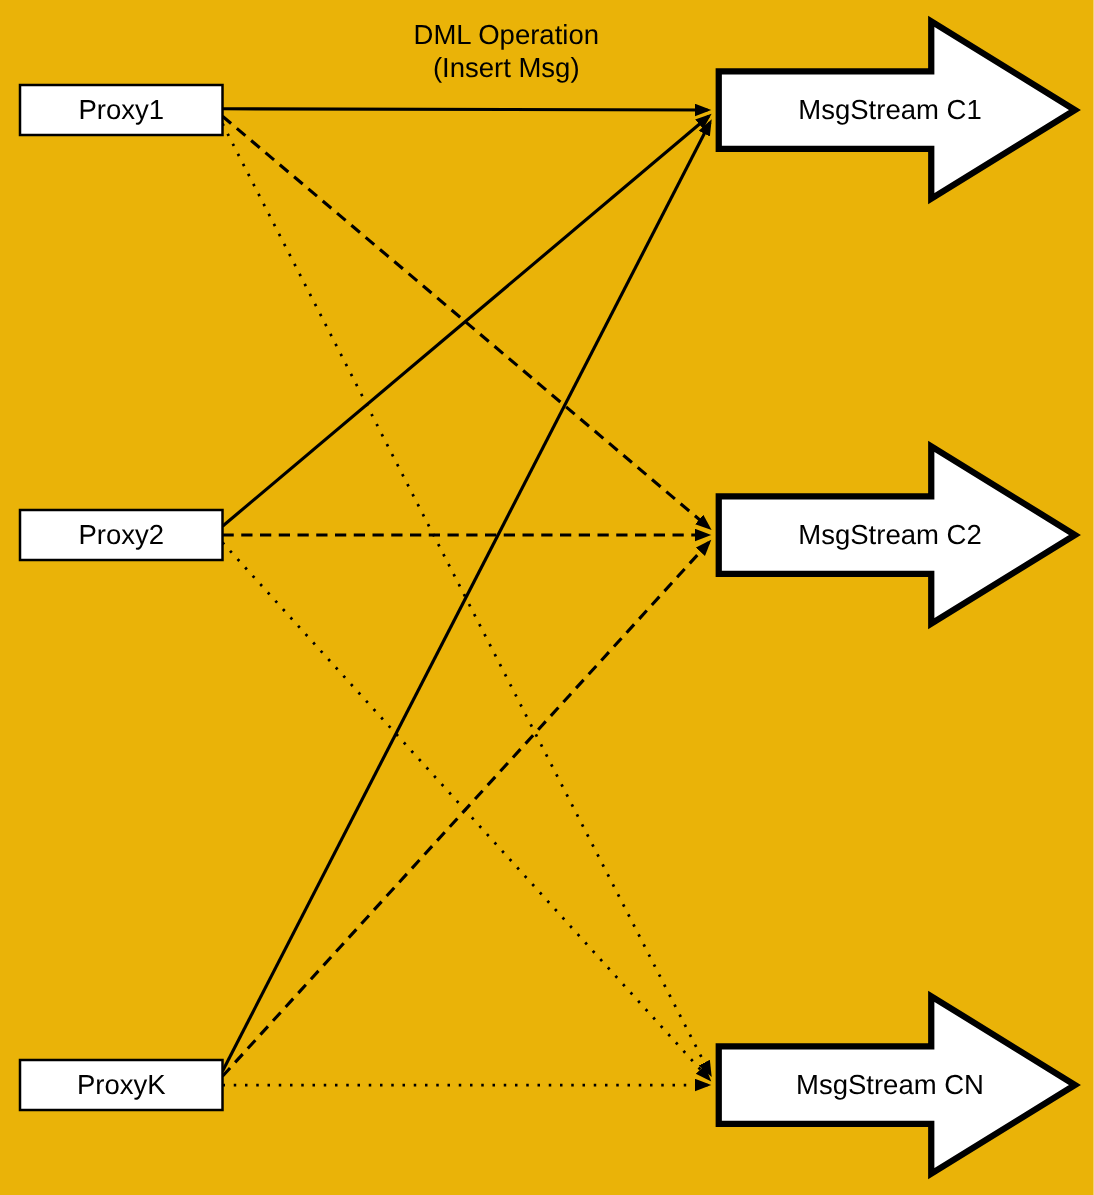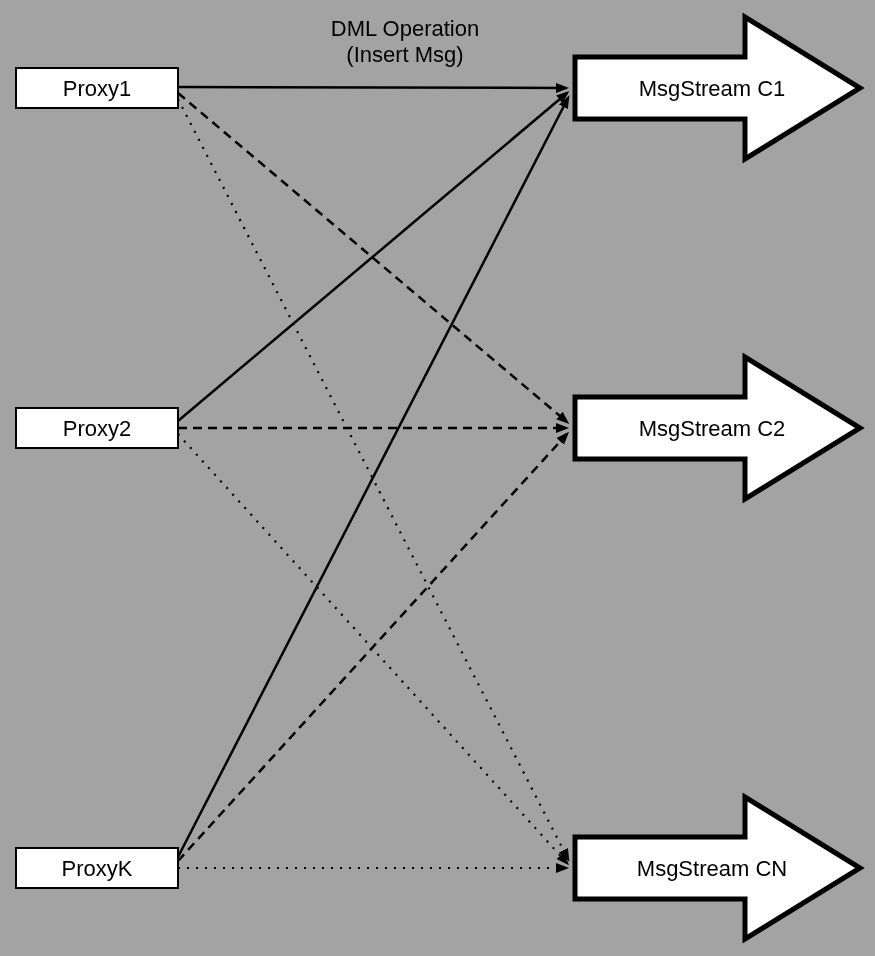--- a/index.html
+++ b/index.html
@@ -4,21 +4,21 @@
 <style>
   html, body {
     margin: 0;
     padding: 0;
     background: #ffffff;
   }
   .canvas-wrap {
     position: relative;
     width: 875px;
     height: 956px;
-    background: #a3a3a3;
+    background: #eab308;
     font-family: "Liberation Sans", sans-serif;
   }
   svg text {
     font-family: "Liberation Sans", sans-serif;
     font-size: 22px;
     fill: #000000;
   }
   .edge {
     stroke: #000000;
     fill: none;

